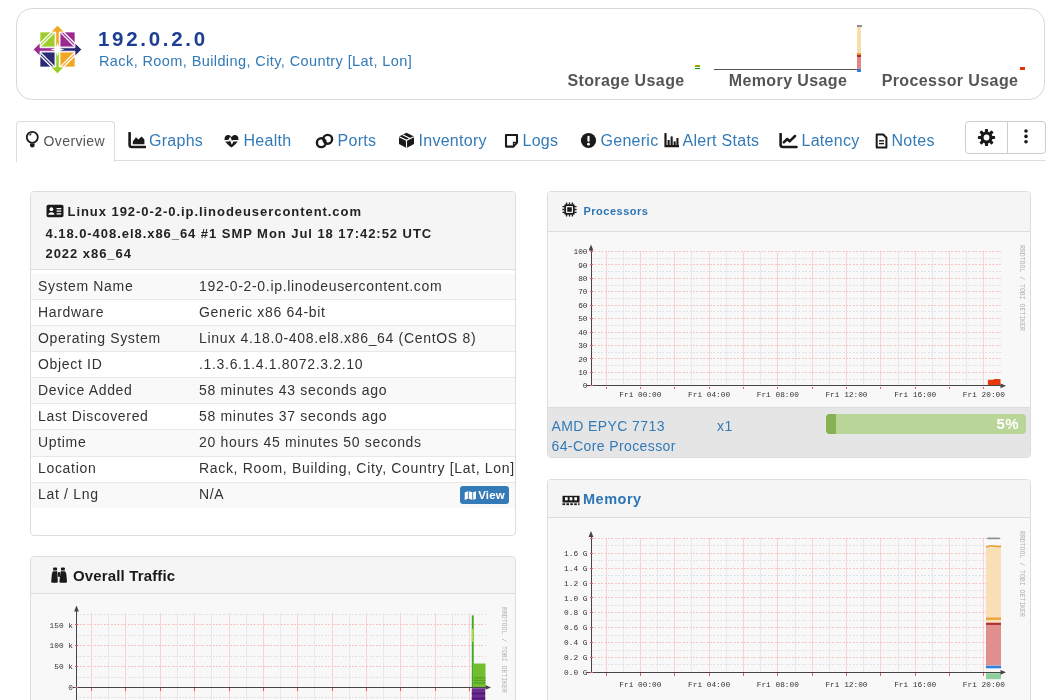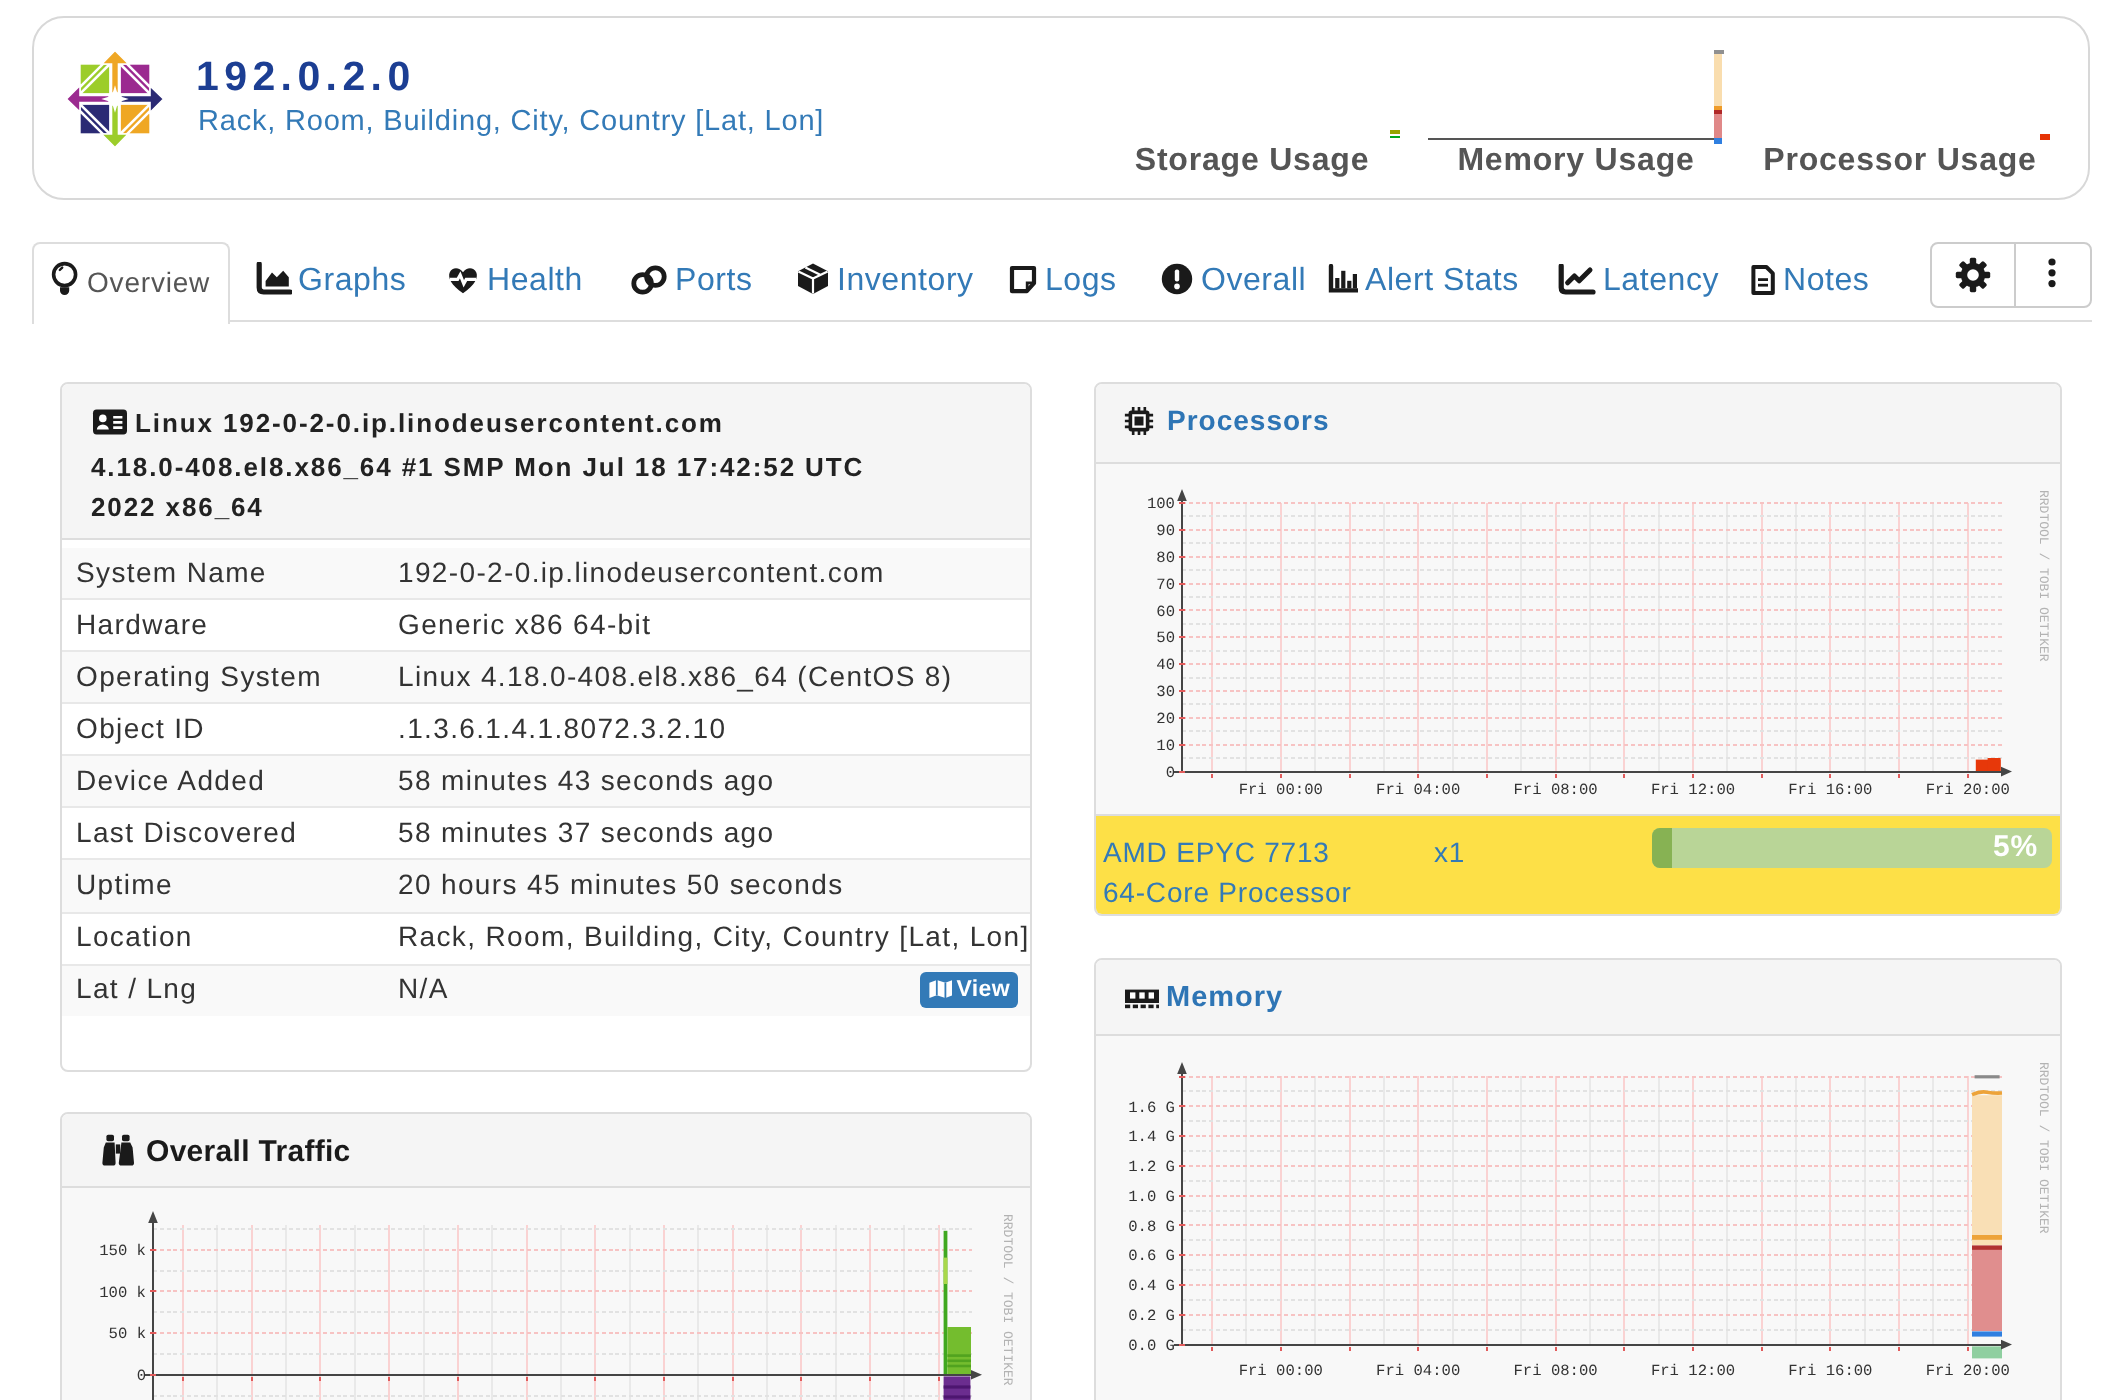--- a/index.html
+++ b/index.html
@@ -115,21 +115,21 @@
               <path d="M1.2,4.7 L8.5,8.3 L15.8,4.7 M8.5,8.3 V15.8 M4.7,2.7 L12.1,6.4" stroke="#fff" stroke-width="1.1" fill="none"></path>
             </svg></span><a>Inventory</a></div>
         <div class="titem" style="left:488.5px;"><span class="ticon"><svg width="15" height="16" viewBox="0 0 15 16" style="">
               <path d="M2,2 H13 V9.6 L9.4,13.6 H2 Z" fill="none" stroke="#1a1a1a" stroke-width="2.1" stroke-linejoin="round"></path>
               <path d="M9.6,13.2 V9.4 H12.8" fill="none" stroke="#1a1a1a" stroke-width="1.4"></path>
             </svg></span><a>Logs</a></div>
         <div class="titem" style="left:564.5px;"><span class="ticon"><svg width="17" height="17" viewBox="0 0 17 17" style="">
               <circle cx="8.5" cy="8.5" r="7.6" fill="#1a1a1a"></circle>
               <rect x="7.4" y="3.8" width="2.2" height="6" fill="#fff" rx="1"></rect>
               <circle cx="8.5" cy="12.2" r="1.4" fill="#fff"></circle>
-            </svg></span><a>Overall</a></div>
+            </svg></span><a>Generic</a></div>
         <div class="titem" style="left:648.5px;"><span class="ticon"><svg width="15" height="16" viewBox="0 0 15 16" style="">
               <path d="M1.5,1 V13.2 H14.5" fill="none" stroke="#1a1a1a" stroke-width="2.2" stroke-linecap="round"></path>
               <rect x="3.6" y="7" width="2.1" height="5.2" fill="#1a1a1a"></rect>
               <rect x="6.6" y="3.4" width="2.1" height="8.8" fill="#1a1a1a"></rect>
               <rect x="9.6" y="8.4" width="2.1" height="3.8" fill="#1a1a1a"></rect>
               <rect x="12.4" y="5" width="2.1" height="7.2" fill="#1a1a1a"></rect>
             </svg></span><a>Alert Stats</a></div>
         <div class="titem" style="left:763.5px;"><span class="ticon"><svg width="19" height="16" viewBox="0 0 19 16" style="">
               <path d="M1.6,1 V11.8 Q1.6,14 3.8,14 H17.5" fill="none" stroke="#1a1a1a" stroke-width="2.6" stroke-linecap="round"></path>
               <polyline points="4.8,9.4 8.2,6 10.6,8.4 16,3" fill="none" stroke="#1a1a1a" stroke-width="2.5" stroke-linejoin="round" stroke-linecap="round"></polyline>
@@ -289,21 +289,21 @@
           <line x1="44.0" y1="51.7" x2="47.0" y2="51.7" stroke="#e25c5c"></line>
           <line x1="44.0" y1="30.9" x2="47.0" y2="30.9" stroke="#e25c5c"></line>
           <text x="42.0" y="96.0" font-family="Liberation Mono, monospace" font-size="7.8" fill="#333" text-anchor="end">0</text>
           <text x="42.0" y="75.2" font-family="Liberation Mono, monospace" font-size="7.8" fill="#333" text-anchor="end">50 k</text>
           <text x="42.0" y="54.3" font-family="Liberation Mono, monospace" font-size="7.8" fill="#333" text-anchor="end">100 k</text>
           <text x="42.0" y="33.5" font-family="Liberation Mono, monospace" font-size="7.8" fill="#333" text-anchor="end">150 k</text>
         </svg><div class="rrdside" style="right:8px;">RRDTOOL / TOBI OETIKER</div></div>
   </div>
 
   <div class="card" style="left:547px; top:191px; width:484px; height:267px;">
-    <div class="card-h" style="height:40px; padding:10px 15px 0 14px; font-size:14px; color:#2e75b5; letter-spacing:0.5px;"><span class="hicon" style="vertical-align:-2.5px; margin-right:6.5px;"><svg width="15" height="15" viewBox="0 0 17 17" style="">
+    <div class="card-h" style="height:40px; padding:10px 15px 0 14px; font-size:11px; color:#2e75b5; letter-spacing:0.5px;"><span class="hicon" style="vertical-align:-2.5px; margin-right:6.5px;"><svg width="15" height="15" viewBox="0 0 17 17" style="">
             <g stroke="#1a1a1a" stroke-width="1.5">
               <line x1="5.2" y1="0.5" x2="5.2" y2="3"></line>
               <line x1="8.5" y1="0.5" x2="8.5" y2="3"></line>
               <line x1="11.8" y1="0.5" x2="11.8" y2="3"></line>
               <line x1="5.2" y1="14" x2="5.2" y2="16.5"></line>
               <line x1="8.5" y1="14" x2="8.5" y2="16.5"></line>
               <line x1="11.8" y1="14" x2="11.8" y2="16.5"></line>
               <line x1="0.5" y1="5.2" x2="3" y2="5.2"></line>
               <line x1="0.5" y1="8.5" x2="3" y2="8.5"></line>
               <line x1="0.5" y1="11.8" x2="3" y2="11.8"></line>
@@ -400,21 +400,21 @@
           <text x="39.5" y="49.0" font-family="Liberation Mono, monospace" font-size="7.8" fill="#333" text-anchor="end">80</text>
           <text x="39.5" y="35.5" font-family="Liberation Mono, monospace" font-size="7.8" fill="#333" text-anchor="end">90</text>
           <text x="39.5" y="22.1" font-family="Liberation Mono, monospace" font-size="7.8" fill="#333" text-anchor="end">100</text>
           <text x="92.4" y="164.8" font-family="Liberation Mono, monospace" font-size="7.8" fill="#333" text-anchor="middle">Fri 00:00</text>
           <text x="161.1" y="164.8" font-family="Liberation Mono, monospace" font-size="7.8" fill="#333" text-anchor="middle">Fri 04:00</text>
           <text x="229.8" y="164.8" font-family="Liberation Mono, monospace" font-size="7.8" fill="#333" text-anchor="middle">Fri 08:00</text>
           <text x="298.5" y="164.8" font-family="Liberation Mono, monospace" font-size="7.8" fill="#333" text-anchor="middle">Fri 12:00</text>
           <text x="367.2" y="164.8" font-family="Liberation Mono, monospace" font-size="7.8" fill="#333" text-anchor="middle">Fri 16:00</text>
           <text x="435.9" y="164.8" font-family="Liberation Mono, monospace" font-size="7.8" fill="#333" text-anchor="middle">Fri 20:00</text>
         </svg><div class="rrdside">RRDTOOL / TOBI OETIKER</div></div>
-    <div style="position:relative; height:49px; background:#fde047; font-size:14px; color:#337ab7;">
+    <div style="position:relative; height:49px; background:#e5e5e5; font-size:14px; color:#337ab7;">
       <div style="position:absolute; left:3.5px; top:10px;">AMD EPYC 7713</div>
       <div style="position:absolute; left:133px; top:10px;margin-left:36px;">x1</div>
       <div style="position:absolute; left:3.5px; top:30px;">64-Core Processor</div>
       <div class="progress" style="left:278px; top:5.8px; width:200px; height:20.5px;">
         <div class="fill" style="width:10px;"></div>
         <div class="ptext">5%</div>
       </div>
     </div>
   </div>
 

